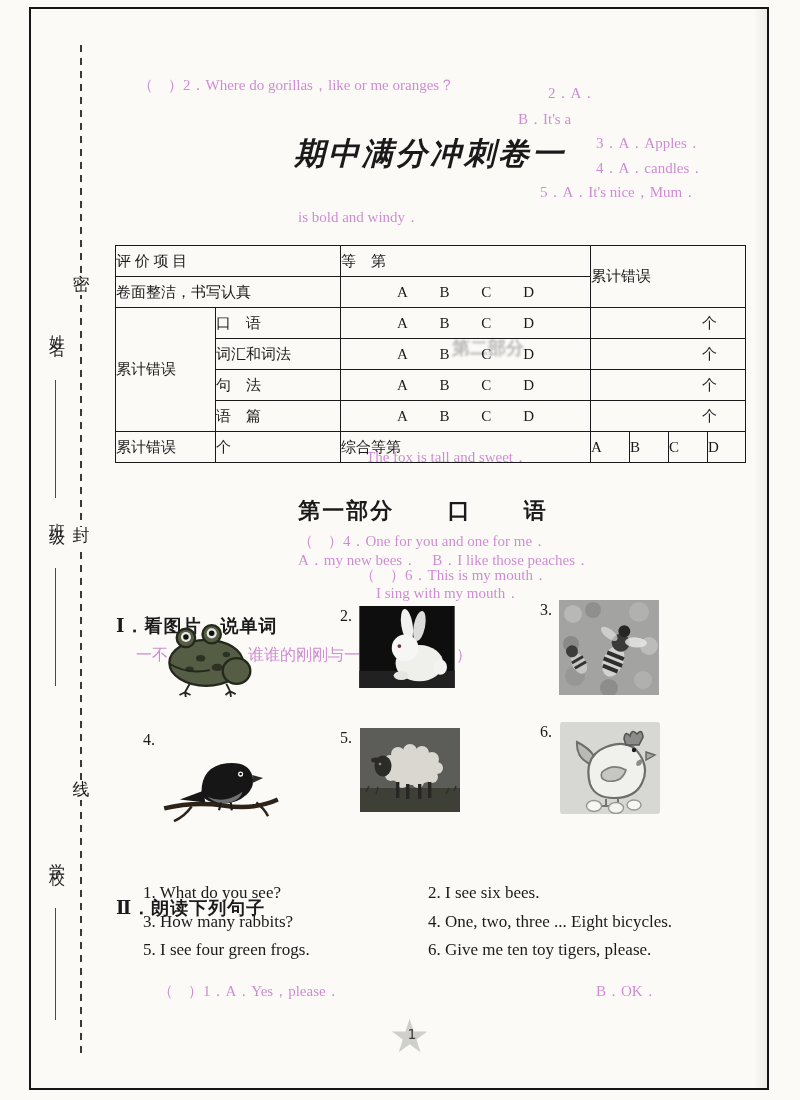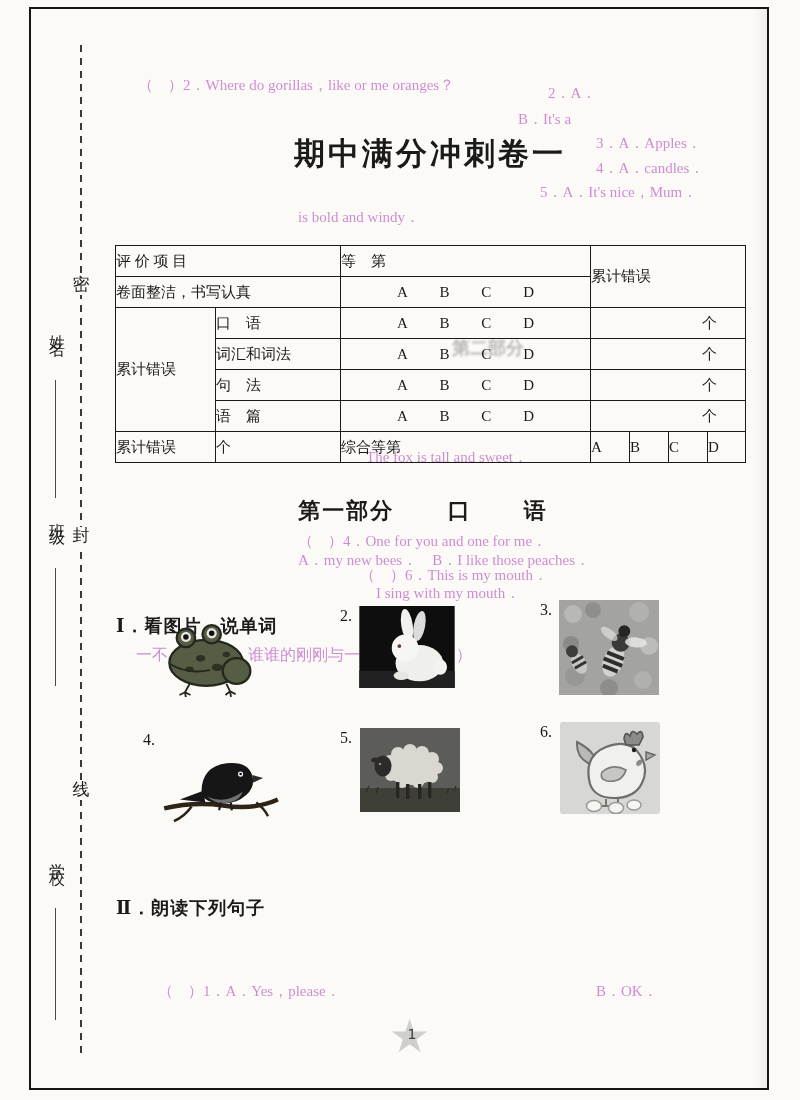--- a/index.html
+++ b/index.html
@@ -34,21 +34,21 @@
     font-size:17px;background:#fbfaf7;z-index:3;line-height:1.1;
   }
   .v-label{
     position:absolute;left:46px;writing-mode:vertical-rl;text-orientation:upright;
     font-size:16px;letter-spacing:7px;z-index:2;
   }
   .fill-line{position:absolute;left:55px;width:1px;background:#4a4a4a;z-index:2;}
   
   .title{
     position:absolute;left:115px;top:133px;width:630px;margin:0;
-    text-align:center;font-size:31px;font-weight:bold;letter-spacing:3px;z-index:2;
+    text-align:center;font-size:31px;font-weight:bold;letter-spacing:3px;z-index:2;font-style:italic;
   }
   .section-head{
     position:absolute;left:115px;top:496px;width:630px;text-align:center;
     font-size:22px;font-weight:bold;z-index:2;
   }
   .section-head .part{margin-right:48px;letter-spacing:2px;}
   .section-head .topic{letter-spacing:16px;}
   .task-label{
     position:absolute;font-size:18px;font-weight:bold;z-index:2;letter-spacing:1px;margin-top:44px;
   }
@@ -336,19 +336,27 @@
       <path d="M82 37 q1 7 -5 7 q-3 -5 5 -7z" fill="#8b8b89"></path>
       <path d="M46 77 l0 7 m-5 0 l10 0 m7 -8 l0 8 m-5 0 l10 0" stroke="#76766f" stroke-width="2" fill="none"></path>
       <ellipse cx="34" cy="84" rx="7.5" ry="5.5" fill="#f6f6f3" stroke="#979794" stroke-width="1.4"></ellipse>
       <ellipse cx="56" cy="86" rx="7.5" ry="5.5" fill="#f3f3f0" stroke="#979794" stroke-width="1.4"></ellipse>
       <ellipse cx="74" cy="83" rx="7" ry="5" fill="#f6f6f3" stroke="#979794" stroke-width="1.4"></ellipse>
     </svg>
   </div>
 
   <div class="task-label" style="left:116px;top:852px">Ⅱ．朗读下列句子</div>
 
+  <div class="sentences">
+    <span>1. What do you see?</span>
+    <span>2. I see six bees.</span>
+    <span>3. How many rabbits?</span>
+    <span>4. One, two, three ... Eight bicycles.</span>
+    <span>5. I see four green frogs.</span>
+    <span>6. Give me ten toy tigers, please.</span>
+  </div>
 
   <div class="star-wrap">
     <span class="star-glyph">★</span>
     <span class="star-num">1</span>
   </div>
 
 </div>
 
 </body></html>

